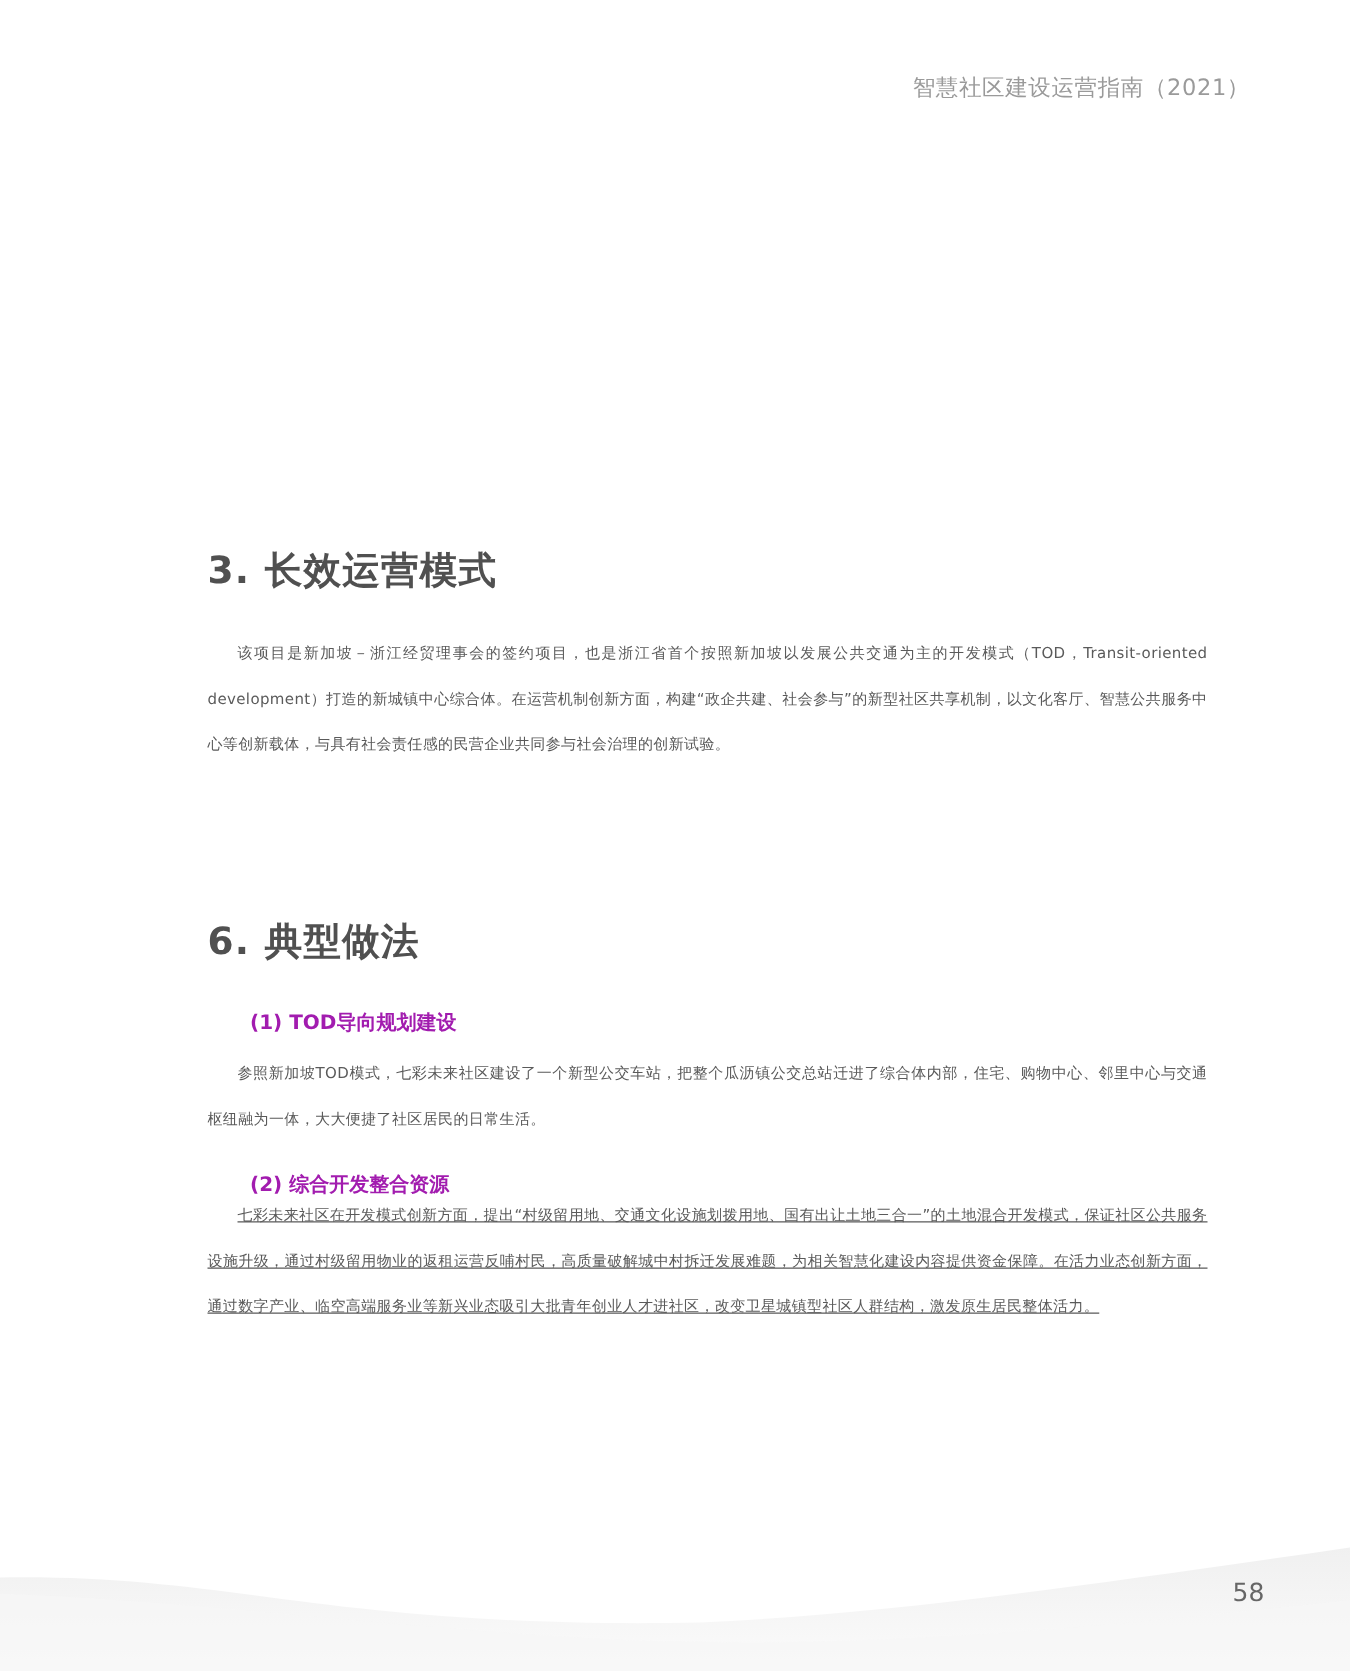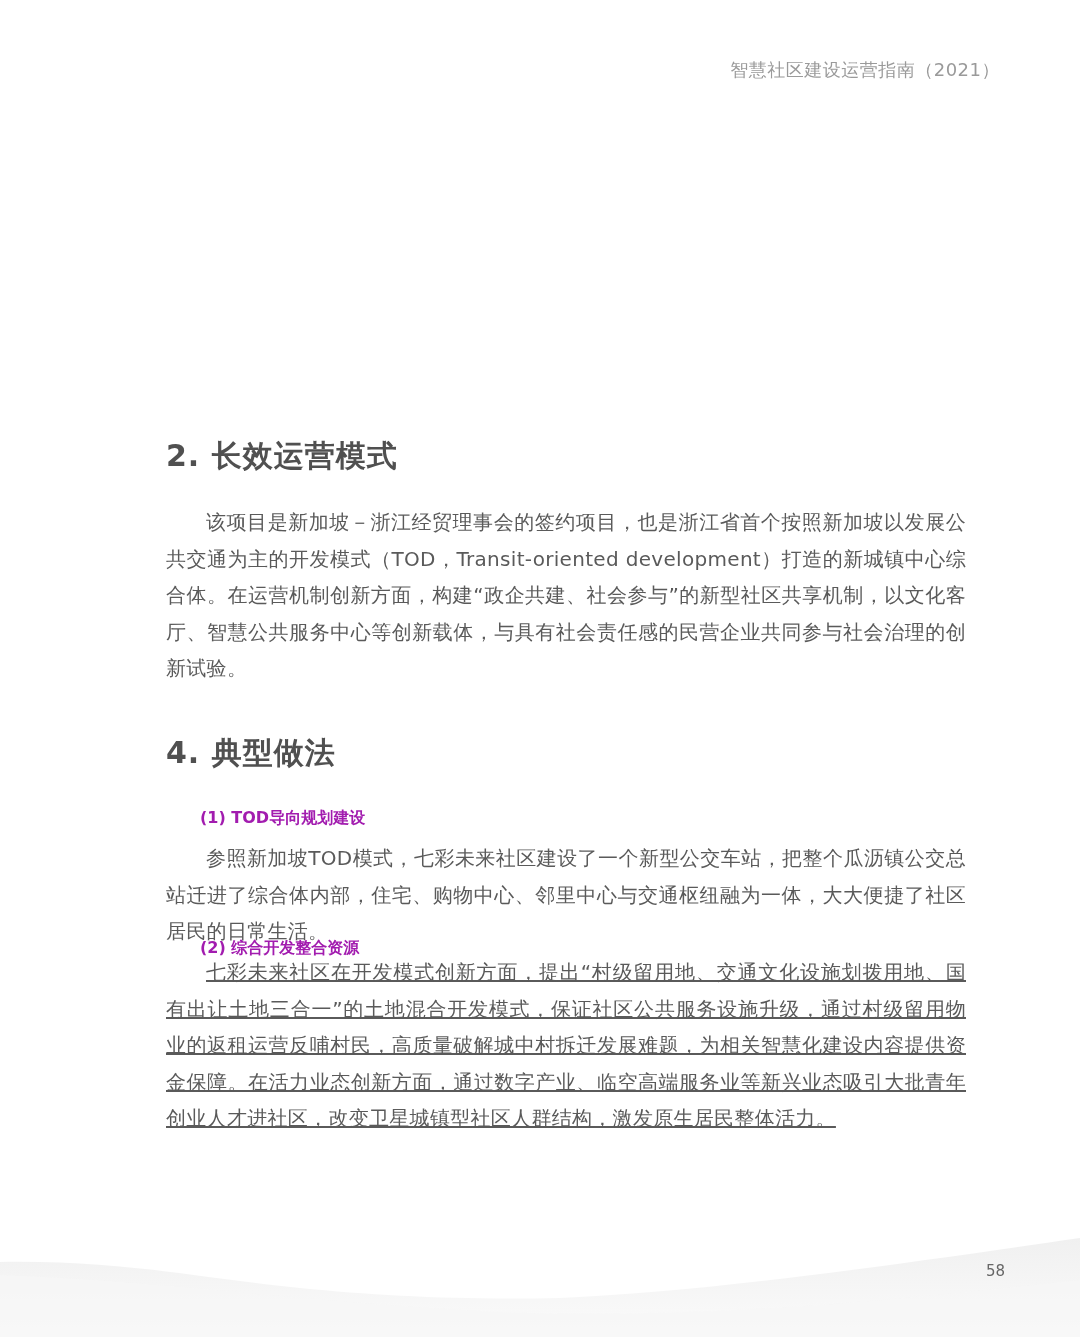--- a/index.html
+++ b/index.html
@@ -13,47 +13,47 @@
     font-size: 18px; color: #9a9a9a; letter-spacing: 0.5px;
   }
   .section-title {
     position: absolute; left: 166px; margin: 0;
     font-size: 30px; font-weight: bold; color: #505050; letter-spacing: 1px;
   }
   #sec3-title { top: 436px; }
   #sec4-title { top: 733px; }
   .para {
     position: absolute; left: 166px; width: 800px; margin: 0;
-    font-size: 20px; line-height: 36.5px; color: #5a5a5a;
+    font-size: 12px; line-height: 36.5px; color: #5a5a5a;
     text-align: justify; text-indent: 2em; letter-spacing: 0.3px;
   }
   #sec3-para { top: 504px; }
   .subhead {
     position: absolute; left: 200px; margin: 0;
     font-size: 16px; font-weight: bold; color: #a21caf;
   }
   #sub1 { top: 808px; }
   #sub2 { top: 938px; }
   #sub1-para { top: 840px; }
   #sub2-para { top: 954px; text-decoration: underline; }
   .footer-wave { position: absolute; left: 0; bottom: 0; width: 1080px; height: 117px; }
   .page-number {
     position: absolute; top: 1262px; left: 986px;
-    font-size: 15px; color: #666666;
+    font-size: 20px; color: #666666;
   }
 </style>
 </head>
 <body>
 
 <div class="running-header">智慧社区建设运营指南（2021）</div>
 
-<h2 id="sec3-title" class="section-title">2. 长效运营模式</h2>
+<h2 id="sec3-title" class="section-title">3. 长效运营模式</h2>
 <p id="sec3-para" class="para">该项目是新加坡－浙江经贸理事会的签约项目，也是浙江省首个按照新加坡以发展公共交通为主的开发模式（TOD，Transit-oriented development）打造的新城镇中心综合体。在运营机制创新方面，构建“政企共建、社会参与”的新型社区共享机制，以文化客厅、智慧公共服务中心等创新载体，与具有社会责任感的民营企业共同参与社会治理的创新试验。</p>
 
-<h2 id="sec4-title" class="section-title">4. 典型做法</h2>
+<h2 id="sec4-title" class="section-title">6. 典型做法</h2>
 
 <h3 id="sub1" class="subhead">(1) TOD导向规划建设</h3>
 <p id="sub1-para" class="para">参照新加坡TOD模式，七彩未来社区建设了一个新型公交车站，把整个瓜沥镇公交总站迁进了综合体内部，住宅、购物中心、邻里中心与交通枢纽融为一体，大大便捷了社区居民的日常生活。</p>
 
 <h3 id="sub2" class="subhead">(2) 综合开发整合资源</h3>
 <p id="sub2-para" class="para">七彩未来社区在开发模式创新方面，提出“村级留用地、交通文化设施划拨用地、国有出让土地三合一”的土地混合开发模式，保证社区公共服务设施升级，通过村级留用物业的返租运营反哺村民，高质量破解城中村拆迁发展难题，为相关智慧化建设内容提供资金保障。在活力业态创新方面，通过数字产业、临空高端服务业等新兴业态吸引大批青年创业人才进社区，改变卫星城镇型社区人群结构，激发原生居民整体活力。</p>
 
 <svg class="footer-wave" viewBox="0 0 1080 117" preserveAspectRatio="none">
   <defs>
     <linearGradient id="wg" x1="0" y1="0" x2="0" y2="1">

